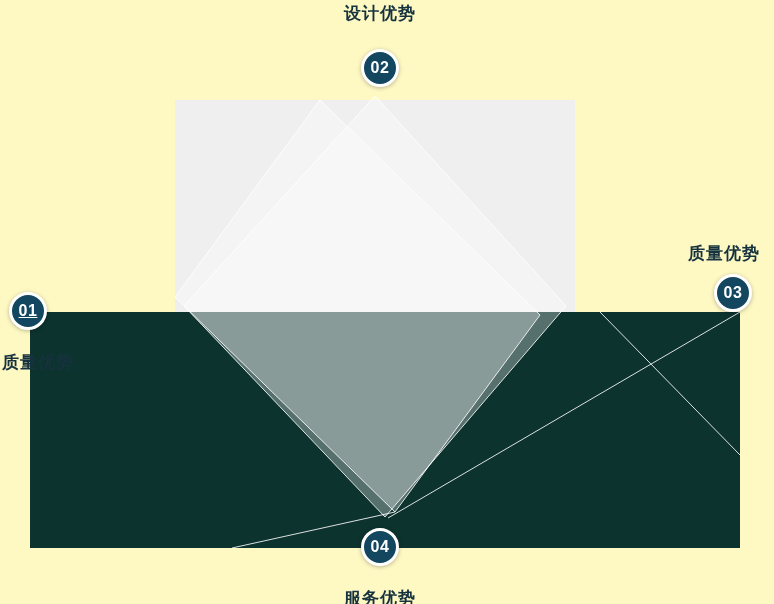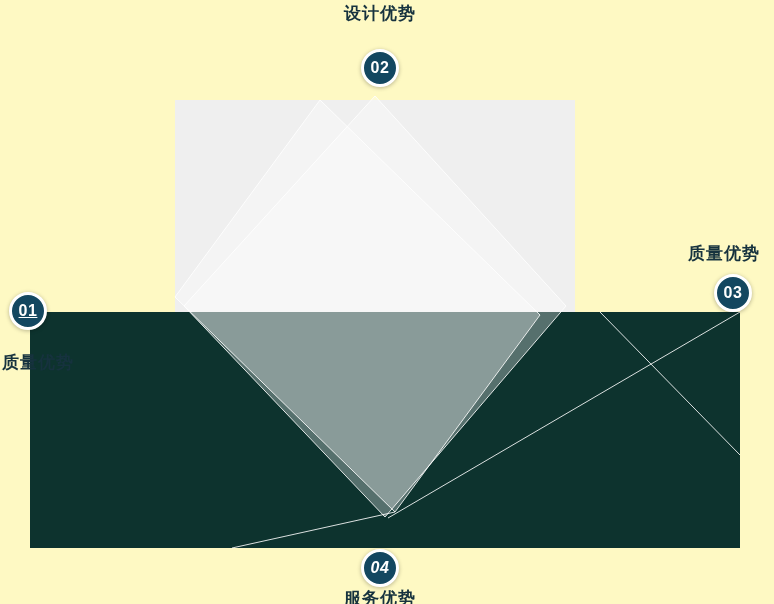--- a/index.html
+++ b/index.html
@@ -38,21 +38,21 @@
     color: #ffffff;
     font-weight: bold;
     font-size: 16px;
     letter-spacing: 0.5px;
     transform: translate(-50%, -50%);
     box-sizing: border-box;
   }
   .badge-01 { left: 28px;  top: 311px; text-decoration: underline; }
   .badge-02 { left: 380px; top: 68px;  }
   .badge-03 { left: 733px; top: 293px; }
-  .badge-04 { left: 380px; top: 568px; font-style: italic; }
+  .badge-04 { left: 380px; top: 547px; }
 
   .adv-label {
     position: absolute;
     font-size: 17px;
     font-weight: bold;
     color: #16323e;
     letter-spacing: 1px;
     white-space: nowrap;
   }
   .label-top    { left: 380px; top: 2px;   transform: translateX(-50%); }

